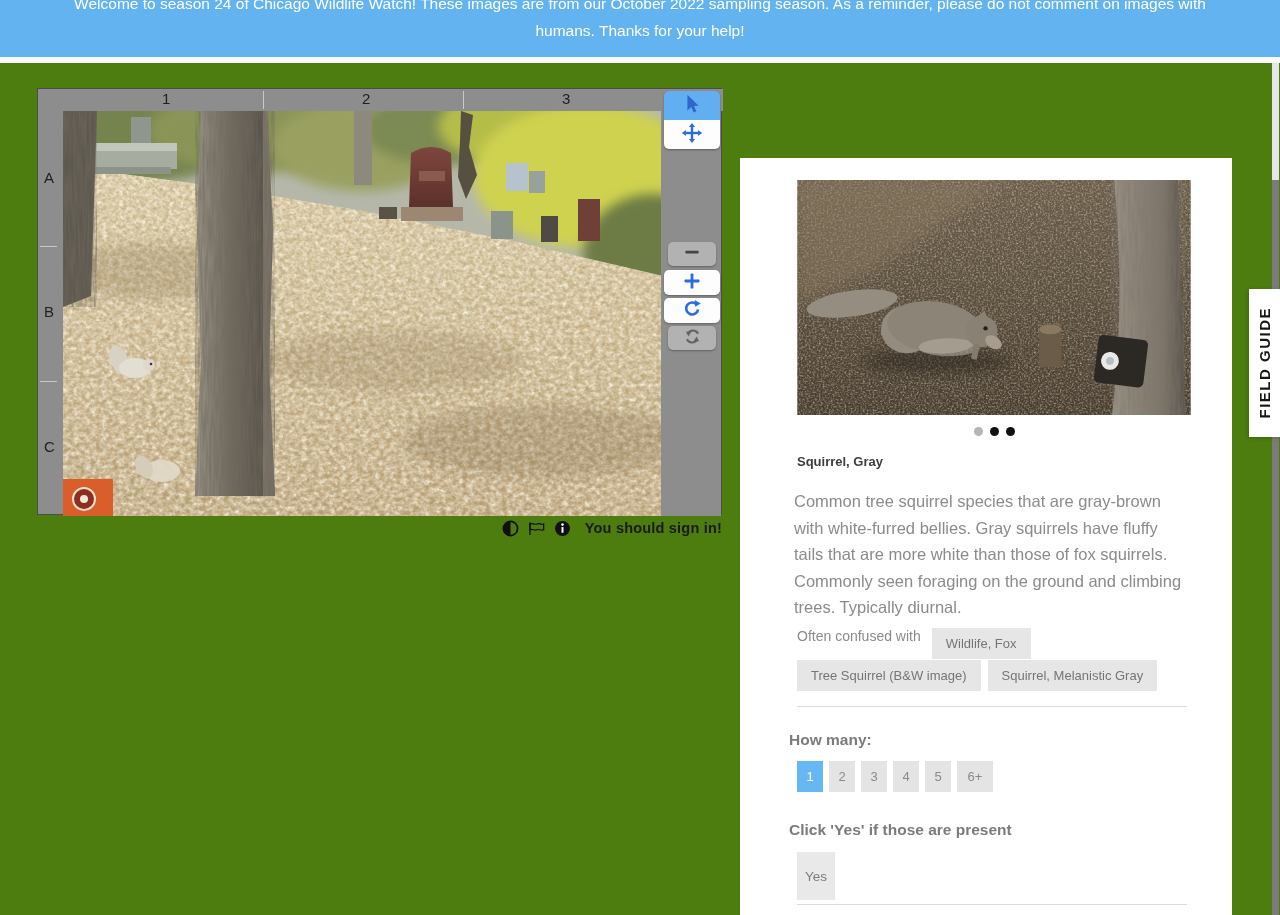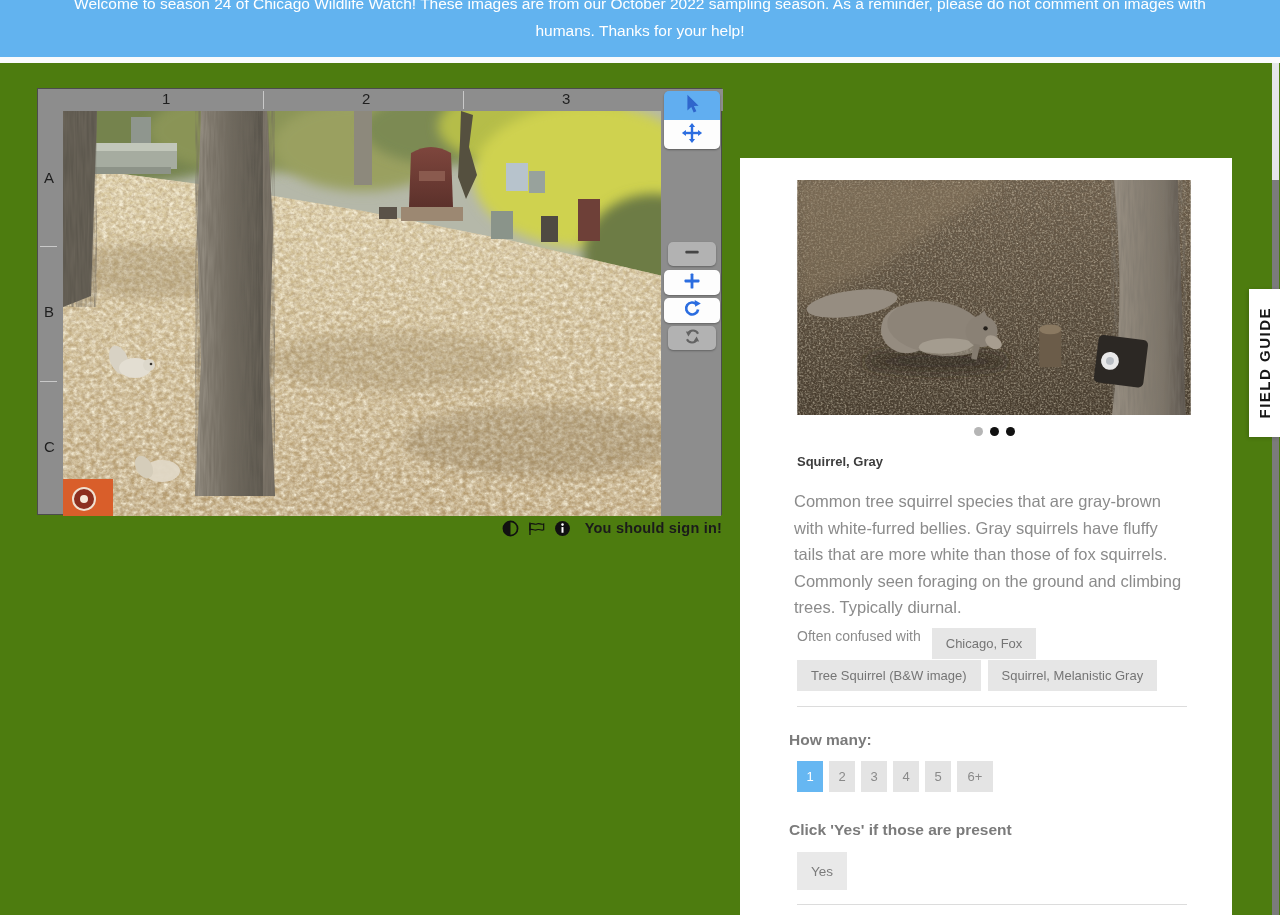--- a/index.html
+++ b/index.html
@@ -59,21 +59,21 @@
   .chip{background:#e6e6e6;color:#757575;font-size:13px;padding:8px 14px;cursor:pointer;white-space:nowrap;}
 
   .divider{position:absolute;left:57px;width:390px;height:1px;background:#dcdcdc;}
   .q-label{position:absolute;left:49px;font-size:15.5px;color:#7b7b7b;font-weight:bold;}
   .count-row{position:absolute;left:57px;top:603px;display:flex;gap:6px;}
   .cnt{height:31px;display:flex;align-items:center;justify-content:center;font-size:13px;cursor:pointer;
     background:#e4e4e4;color:#8a8a8a;}
   .cnt.n{width:26px;}
   .cnt.w{width:36px;}
   .cnt.sel{background:#66b7f2;color:#ffffff;}
-  .yes-btn{position:absolute;left:57px;top:694px;height:38px;padding:0 14px;background:#e9e9e9;color:#7b7b7b;
+  .yes-btn{position:absolute;left:57px;top:694px;height:48px;padding:0 8px;background:#e9e9e9;color:#7b7b7b;
     font-size:13.5px;display:flex;align-items:center;cursor:pointer;}
 
   
   .scroll-track{position:absolute;left:1272px;top:63px;width:7px;height:852px;background:#e4e6e9;}
   .scroll-thumb{position:absolute;left:1272px;top:180px;width:7px;height:735px;background:#7b7b7b;cursor:pointer;}
   .fg-tab{position:absolute;left:1249px;top:289px;width:31px;height:148px;background:#ffffff;
     box-shadow:-1px 1px 4px rgba(0,0,0,.18);display:flex;align-items:center;justify-content:center;cursor:pointer;}
   .fg-tab span{writing-mode:vertical-rl;transform:rotate(180deg);font-size:15px;font-weight:800;letter-spacing:1.5px;color:#161616;white-space:nowrap;}
 </style>
 </head>
@@ -350,21 +350,21 @@
       <span class="dot current"></span>
       <span class="dot"></span>
       <span class="dot"></span>
     </div>
 
     <div class="sp-title">Squirrel, Gray</div>
     <div class="sp-desc">Common tree squirrel species that are gray-brown with white-furred bellies. Gray squirrels have fluffy tails that are more white than those of fox squirrels. Commonly seen foraging on the ground and climbing trees. Typically diurnal.</div>
 
     <div class="confused">
       <span class="confused-label">Often confused with</span>
-      <span class="chip">Chicago, Fox</span>
+      <span class="chip">Wildlife, Fox</span>
       <span class="chip">Tree Squirrel (B&amp;W image)</span>
       <span class="chip">Squirrel, Melanistic Gray</span>
     </div>
 
     <div class="divider" style="top:548px"></div>
 
     <div class="q-label" style="top:573px">How many:</div>
     <div class="count-row">
       <span class="cnt n sel">1</span>
       <span class="cnt n">2</span>

